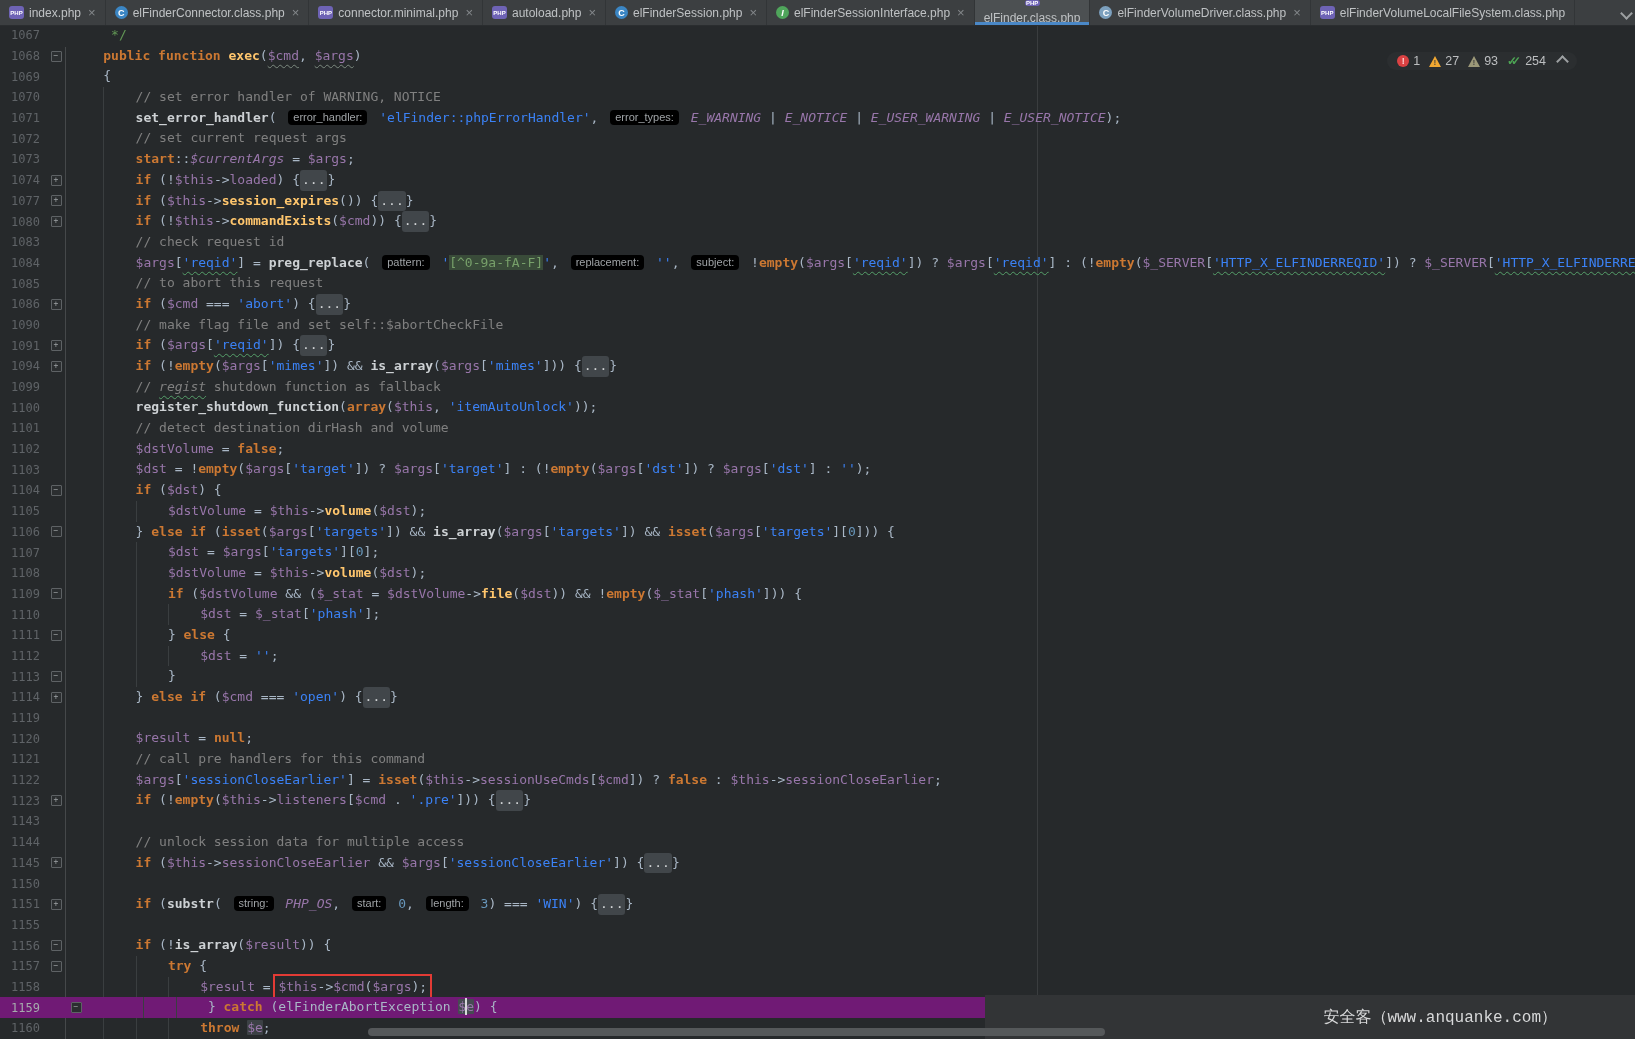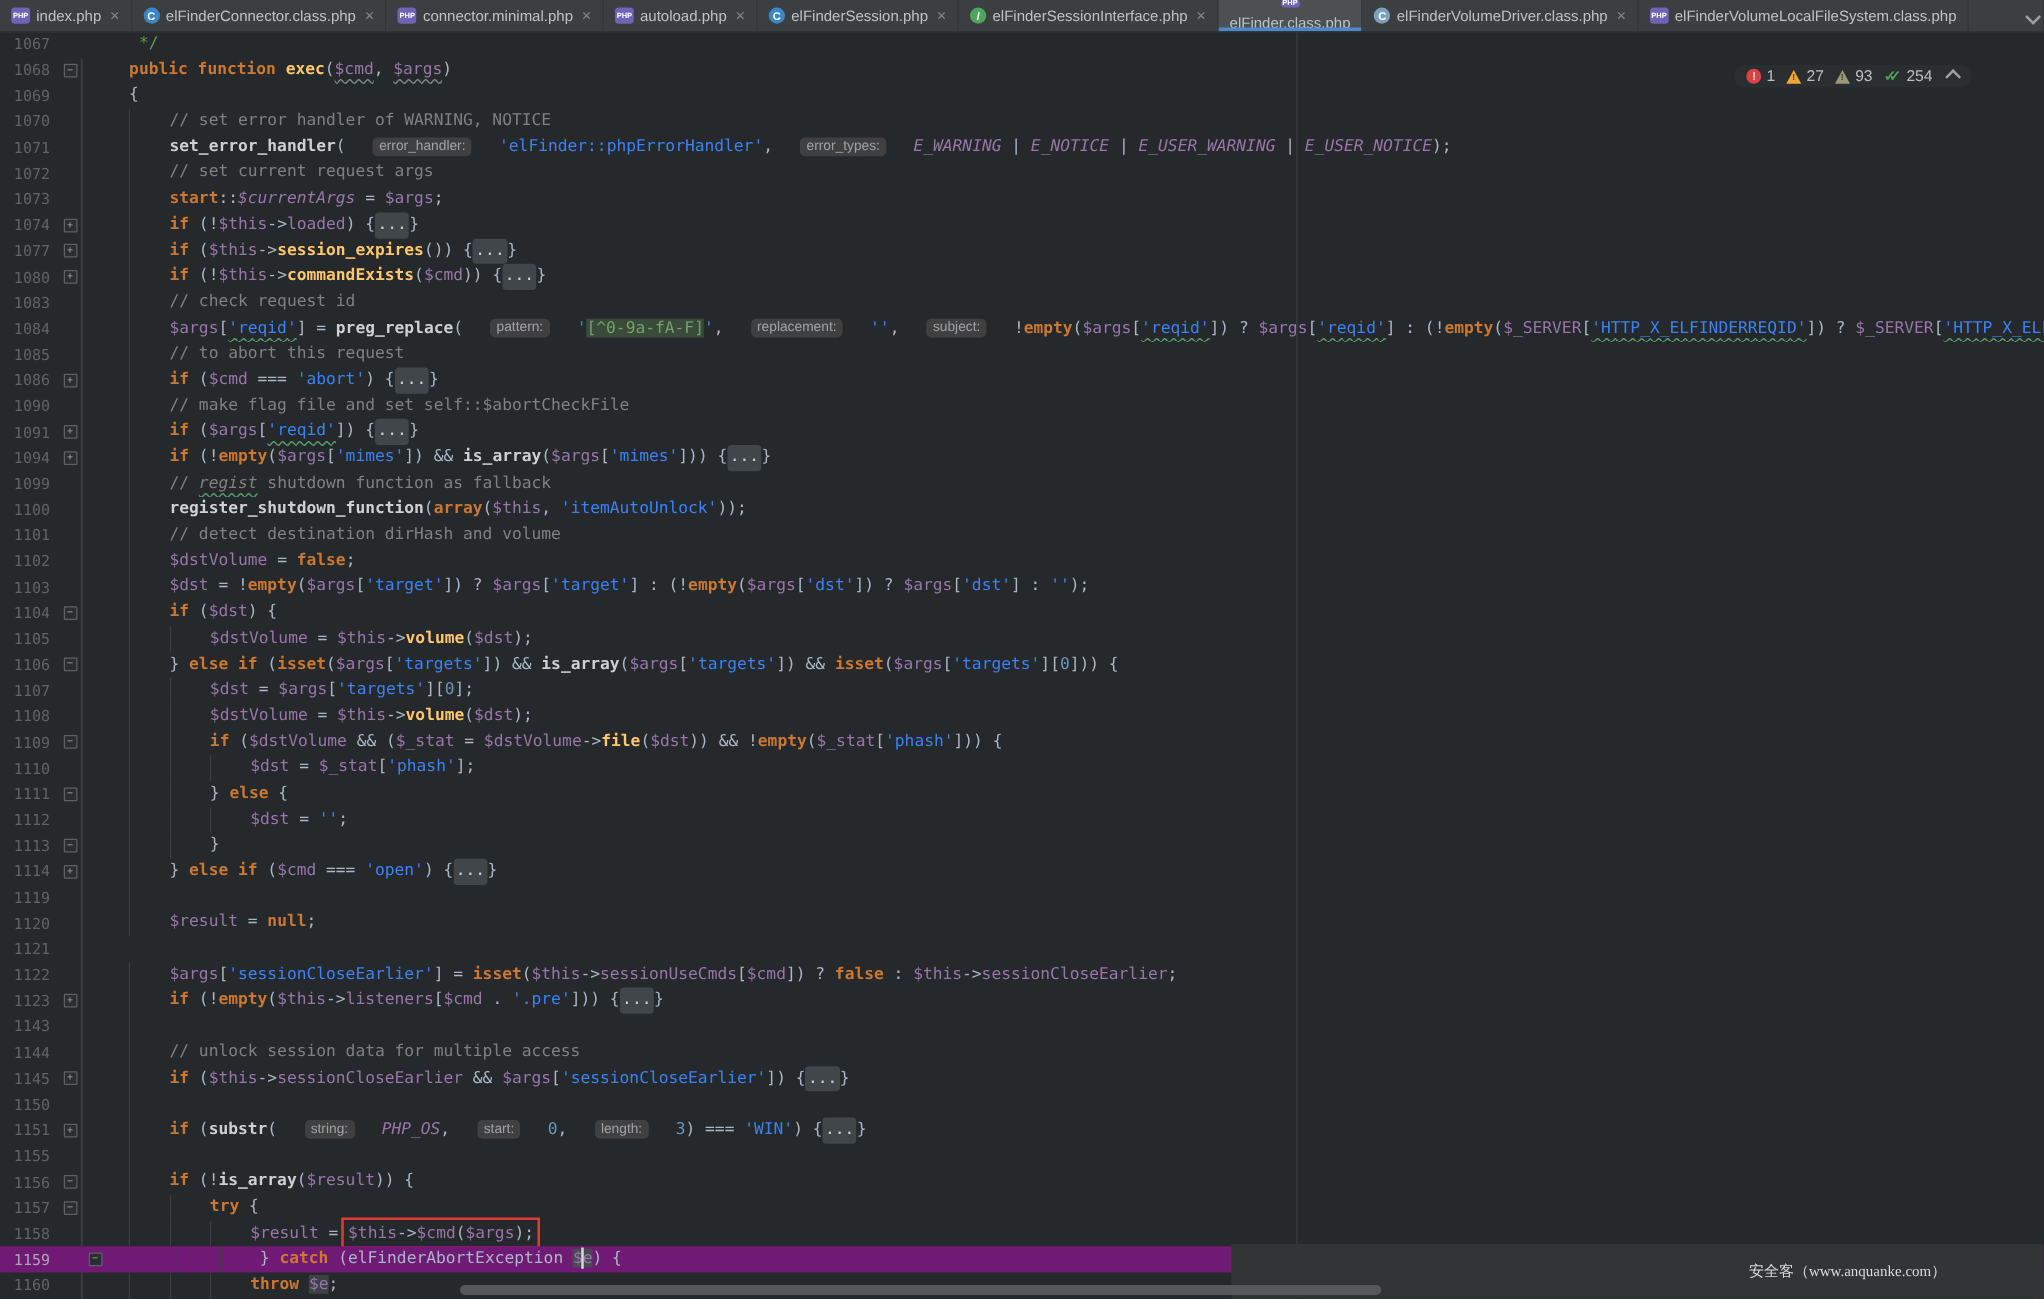--- a/index.html
+++ b/index.html
@@ -59,39 +59,39 @@
   .k{color:#CC7832;font-weight:bold;}
   .f{color:#FFC66D;font-weight:bold;margin-top:32px;}
   .gf{color:#CDD1D4;font-weight:bold;}
   .v{color:#9876AA;}
   .s{color:#3b82f6;}
   .c{color:#808080;}
   .n{color:#6897BB;}
   .p{color:#A9B7C6;}
   .ci{color:#9876AA;font-style:italic;}
   .doc{color:#629755;}
-  .h{display:inline-block;height:15px;line-height:15px;border-radius:4px;background:#404040;
+  .h{display:inline-block;height:15px;line-height:15px;border-radius:4px;background:#000000;
      color:#9FA3A6;font-family:"Liberation Sans",sans-serif;font-size:11px;font-weight:normal;
-     padding:0 5px;margin:0 14px;vertical-align:1px;}
+     padding:0 5px;margin:0 4px;vertical-align:1px;}
   .fd{display:inline-block;border-radius:3px;background:#41464A;color:#D0D3D5;padding:0 2px;}
   .rx{background:#394B39;color:#77A06A;}
   .vw{text-decoration:underline wavy #7C8A80 1px;text-underline-offset:4px;}
   .sw{text-decoration:underline wavy #55A06A 1px;text-underline-offset:4px;margin-top:18px;}
   .cw{text-decoration:underline wavy #55A06A 1px;text-underline-offset:4px;font-style:italic;}
   .hl1{position:relative;background:#464B52;border-radius:1px;}
   .hl1::after{content:'';position:absolute;left:7px;top:-1px;bottom:-1px;width:1.5px;background:#D7D9DB;}
   .hl2{background:#3C4145;border-radius:1px;}
   .redbox{outline:2.5px solid #E23B35;outline-offset:3px;}
 
   
   .hscroll{position:absolute;left:368px;top:1003px;width:737px;height:8px;border-radius:4px;
            background:#55585A;z-index:6;}
   .wm-band{position:absolute;left:985px;top:970px;width:650px;height:44px;background:#323436;z-index:5;
            display:flex;align-items:center;justify-content:flex-end;padding-right:78px;box-sizing:border-box;}
-  .wm-text{color:#D8D9DA;font-size:12px;font-family:Liberation Serif, serif;}
+  .wm-text{color:#D8D9DA;font-size:16px;font-family:Liberation Mono, monospace;}
 </style>
 </head>
 <body>
 
 <div class="app">
 
   <div class="tabbar">
     <div class="tab">
         <span class="ticon php">PHP</span>
         <span>index.php</span>
@@ -340,20 +340,21 @@
           <span class="code"><span class="sp"></span><span class="g"></span></span>
         </div>
         <div class="row">
           <span class="ln">1120</span>
           <span class="fm"></span>
           <span class="code"><span class="sp"></span><span class="g"></span><span class="v">$result</span><span class="p"> = </span><span class="k">null</span><span class="p">;</span></span>
         </div>
         <div class="row">
           <span class="ln">1121</span>
           <span class="fm"></span>
+          <span class="code"><span class="sp"></span><span class="g"></span><span class="c">// call pre handlers for this command</span></span>
         </div>
         <div class="row">
           <span class="ln">1122</span>
           <span class="fm"></span>
           <span class="code"><span class="sp"></span><span class="g"></span><span class="v">$args</span><span class="p">[</span><span class="s">'sessionCloseEarlier'</span><span class="p">] = </span><span class="k">isset</span><span class="p">(</span><span class="v">$this</span><span class="p">-&gt;</span><span class="v">sessionUseCmds</span><span class="p">[</span><span class="v">$cmd</span><span class="p">]) ? </span><span class="k">false</span><span class="p"> : </span><span class="v">$this</span><span class="p">-&gt;</span><span class="v">sessionCloseEarlier</span><span class="p">;</span></span>
         </div>
         <div class="row">
           <span class="ln">1123</span>
           <span class="fm">
             <span class="fmark">+</span>

